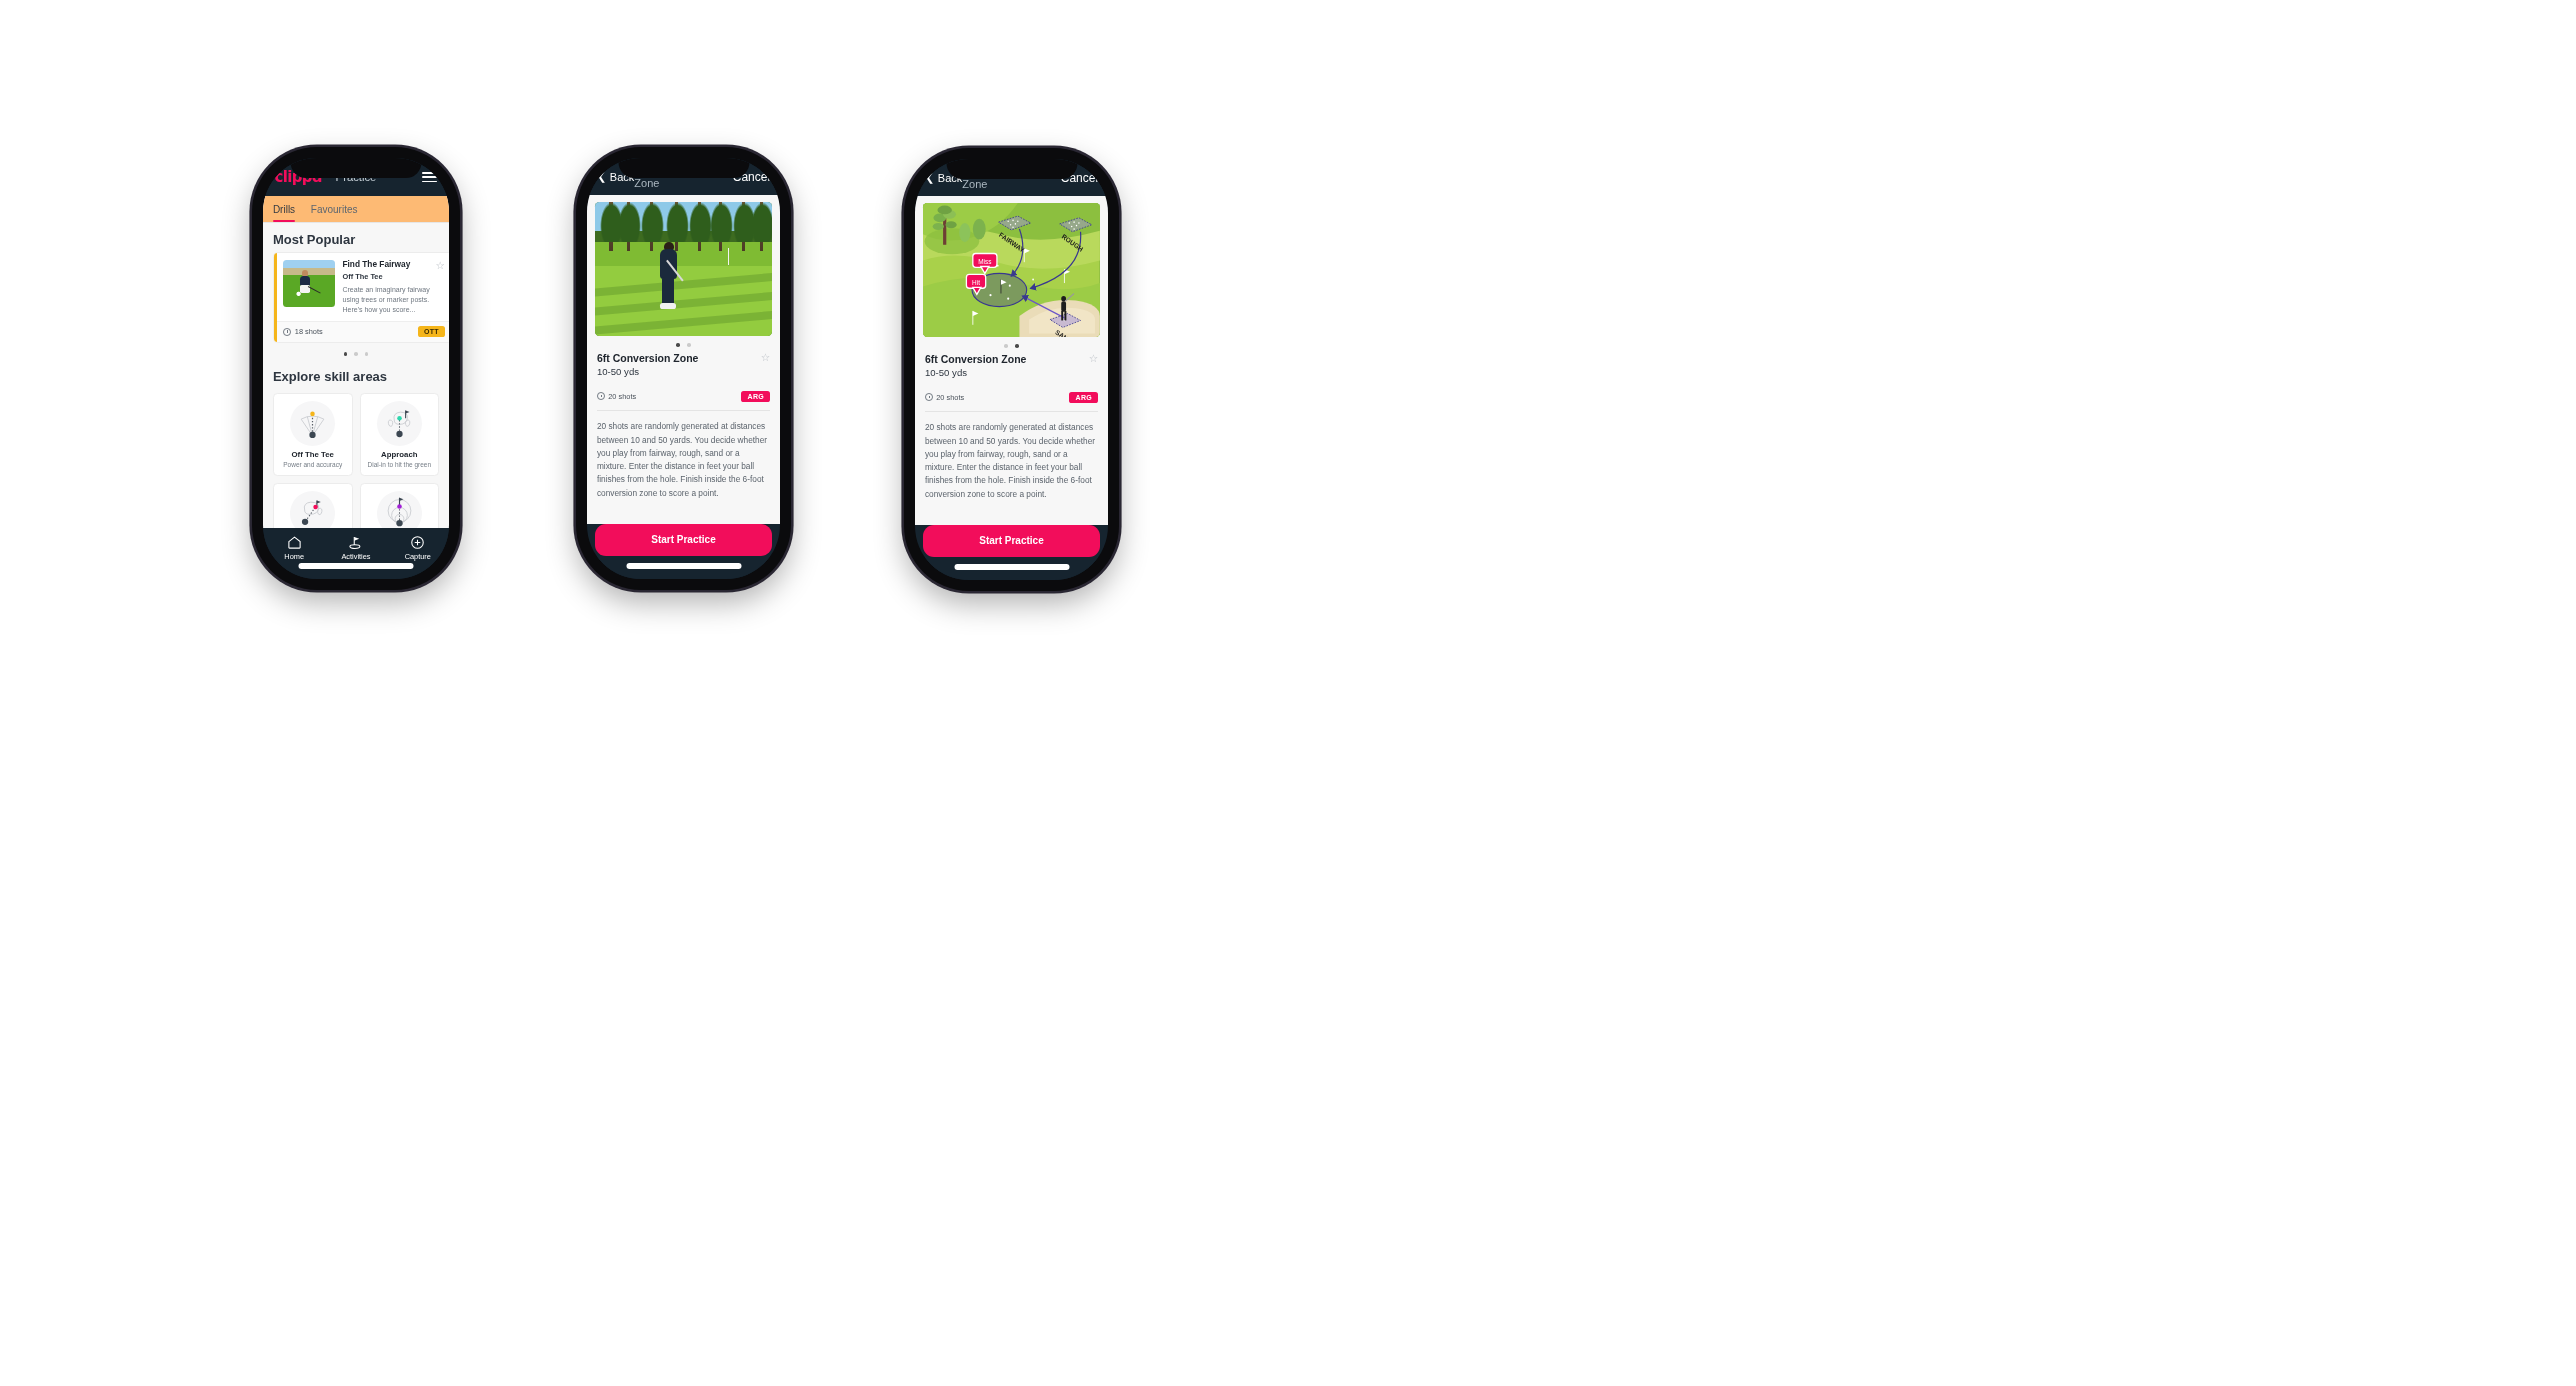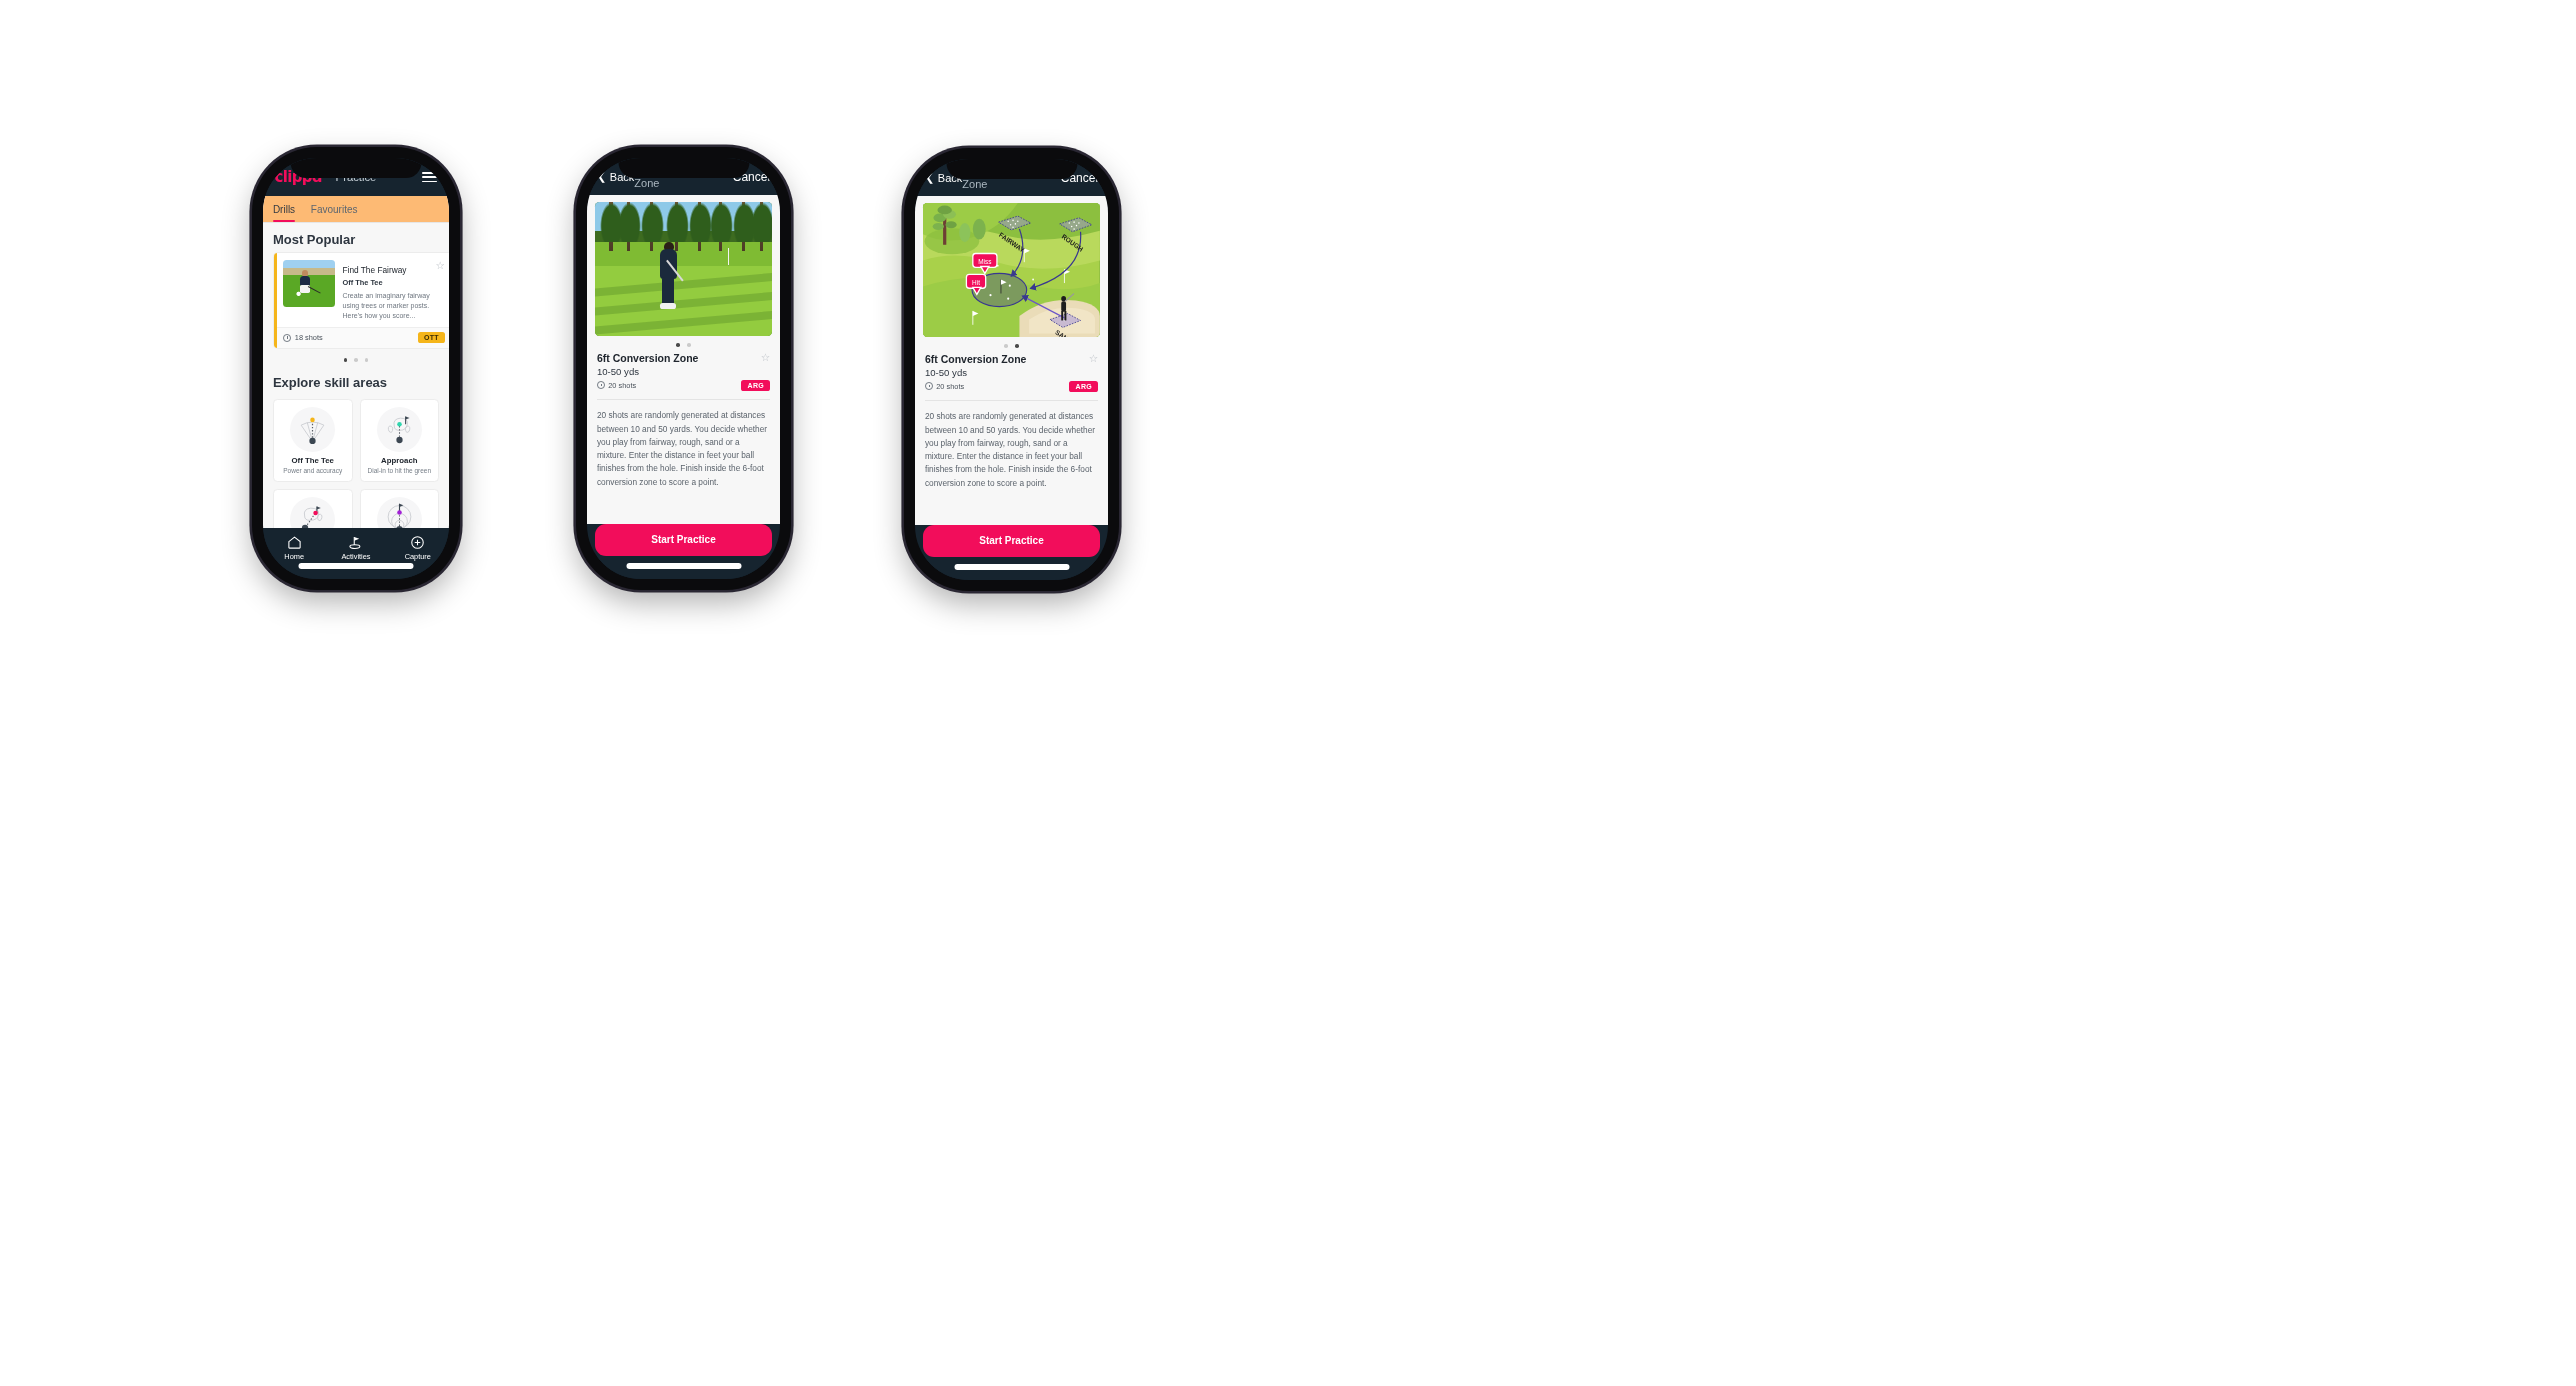--- a/index.html
+++ b/index.html
@@ -139,21 +139,21 @@
     position: relative; overflow: hidden;
   }
   .thumb .golfer {
     position: absolute; left: 15.7px; top: 10.5px; width: 11.3px; height: 26px;
   }
   .thumb .golfer .torso { position:absolute; top:5.2px; left:0.9px; width:9.6px; height:10.5px; background:#1c2a45; border-radius:3.5px 3.5px 1.7px 1.7px; }
   .thumb .golfer .head { position:absolute; top:0px; left:2.6px; width:6.1px; height:6.1px; background:#c08a5e; border-radius:50%; }
   .thumb .golfer .legs { position:absolute; top:15px; left:0.9px; width:9.6px; height:7.8px; background:#f4f4f4; border-radius:1.7px; }
   .thumb .golfer .club { position:absolute; top:15.7px; left:8.7px; width:14px; height:1.3px; background:#2a2a2a; transform: rotate(28deg); transform-origin: left center; }
   .drill-info { flex: 1; min-width: 0; }
-  .drill-name { font-size: 8.3px; font-weight: 400; color: #20262e; line-height: 1.2; margin-top: 6px; }
+  .drill-name { font-size: 8.3px; font-weight: 700; color: #20262e; line-height: 1.2; }
   .drill-sub { font-size: 7.4px; font-weight: 600; color: #2e3640; margin-top: 1.7px; }
   .drill-desc { font-size: 7px; color: #6f7780; line-height: 1.45; margin-top: 4.4px; }
   .star { margin-left: auto; color: #b9bec4; font-size: 10.5px; line-height: 1; flex: 0 0 auto; }
   .drill-foot {
     display: flex; align-items: center; justify-content: space-between;
     border-top: 0.9px solid #eeeeee; padding: 4.4px 7px 4.4px 9.6px;
     background: #fafafa;
   }
   .shots { display: flex; align-items: center; gap: 3.5px; font-size: 7.4px; color: #4a525b; }
   .clock {
@@ -231,21 +231,21 @@
 
   
   .illus { position: absolute; inset: 0; }
 
   .pg-dots { display: flex; justify-content: center; gap: 7.8px; padding: 7px 0 5.2px; }
 
   .detail-head { padding: 0 9.6px; }
   .dh-row { display: flex; align-items: flex-start; }
   .dh-title { font-size: 10.5px; font-weight: 700; color: #20262e; }
   .dh-yds { font-size: 9.6px; color: #2e3640; margin-top: 1.7px; }
-  .dh-meta { display: flex; align-items: center; justify-content: space-between; margin-top: 3px; }
+  .dh-meta { display: flex; align-items: center; justify-content: space-between; margin-top: 14px; }
   .badge-arg {
     font-size: 7px; font-weight: 700; color: #ffffff;
     background: #f20d5b; padding: 2.2px 6.1px; border-radius: 2.6px; letter-spacing: 0.3px;
   }
   .rule { height: 0.9px; background: #e4e4e4; margin: 7.8px 9.6px 0; }
   .para { padding: 9.6px 9.6px 0; font-size: 8.3px; line-height: 1.6; color: #5b636c; }
 
   .cta {
     background: #f20d5b; color: #ffffff;
     font-size: 10px; font-weight: 700;

